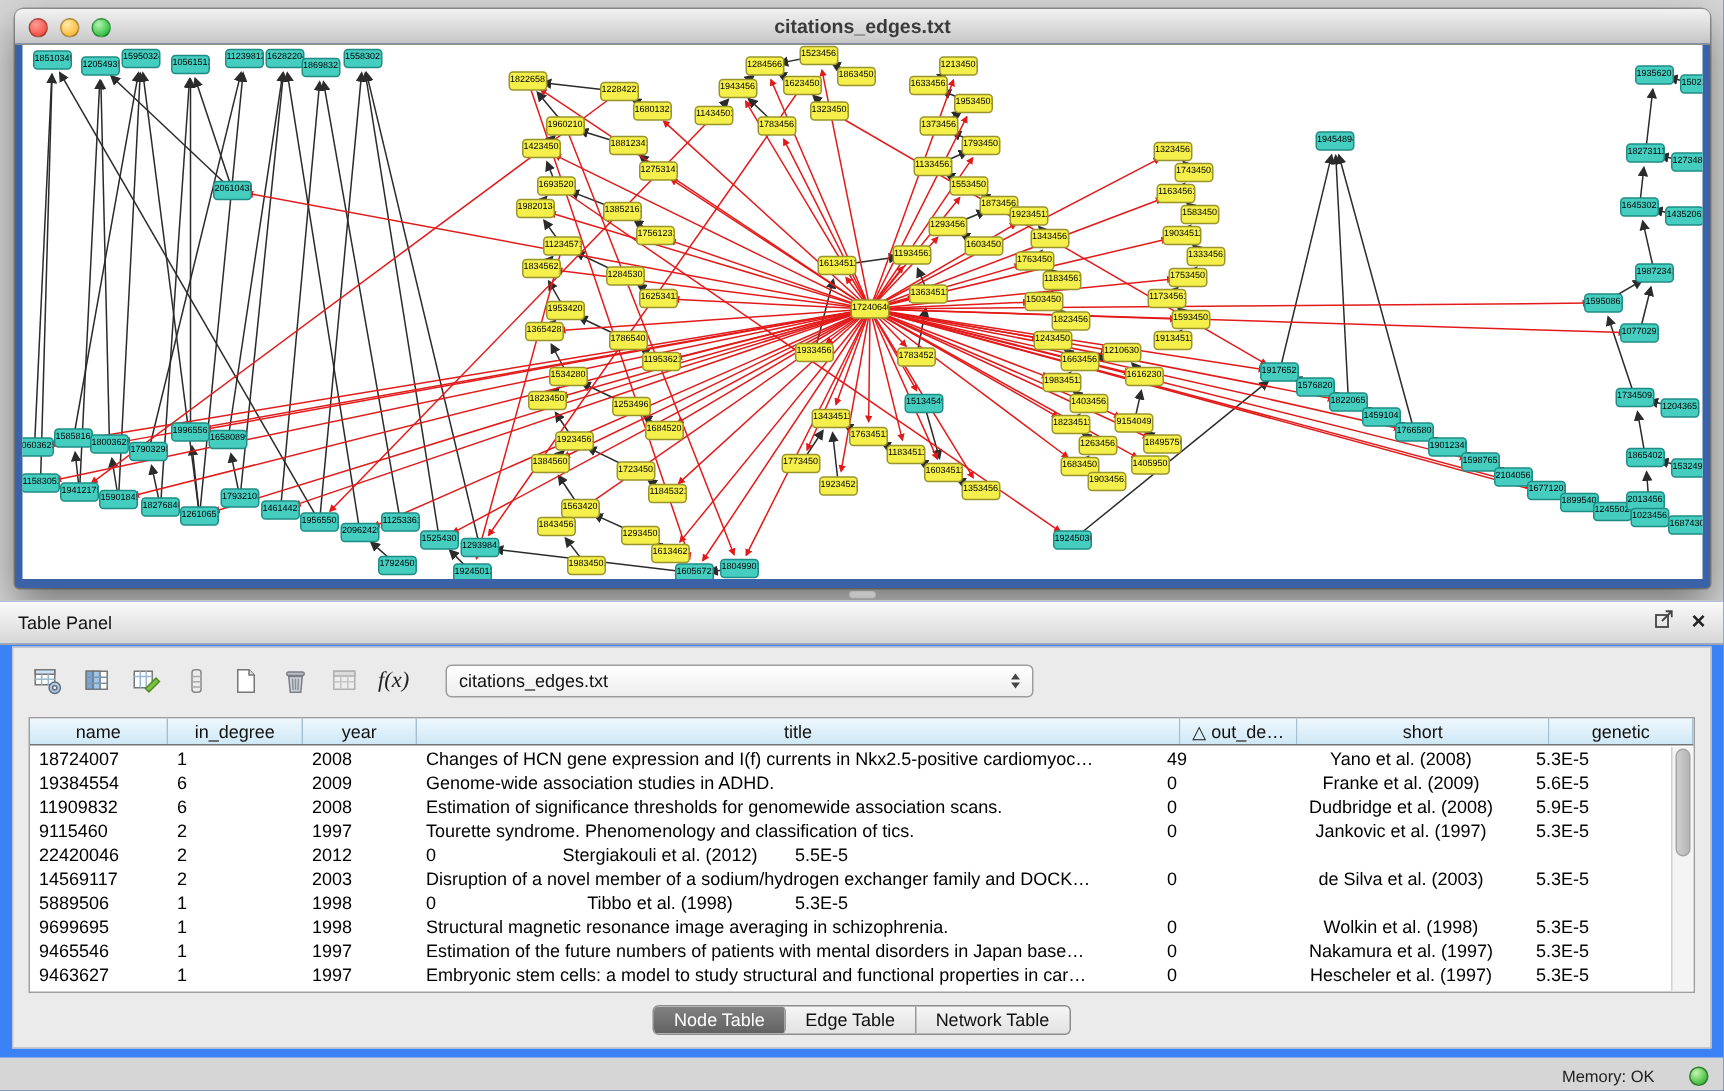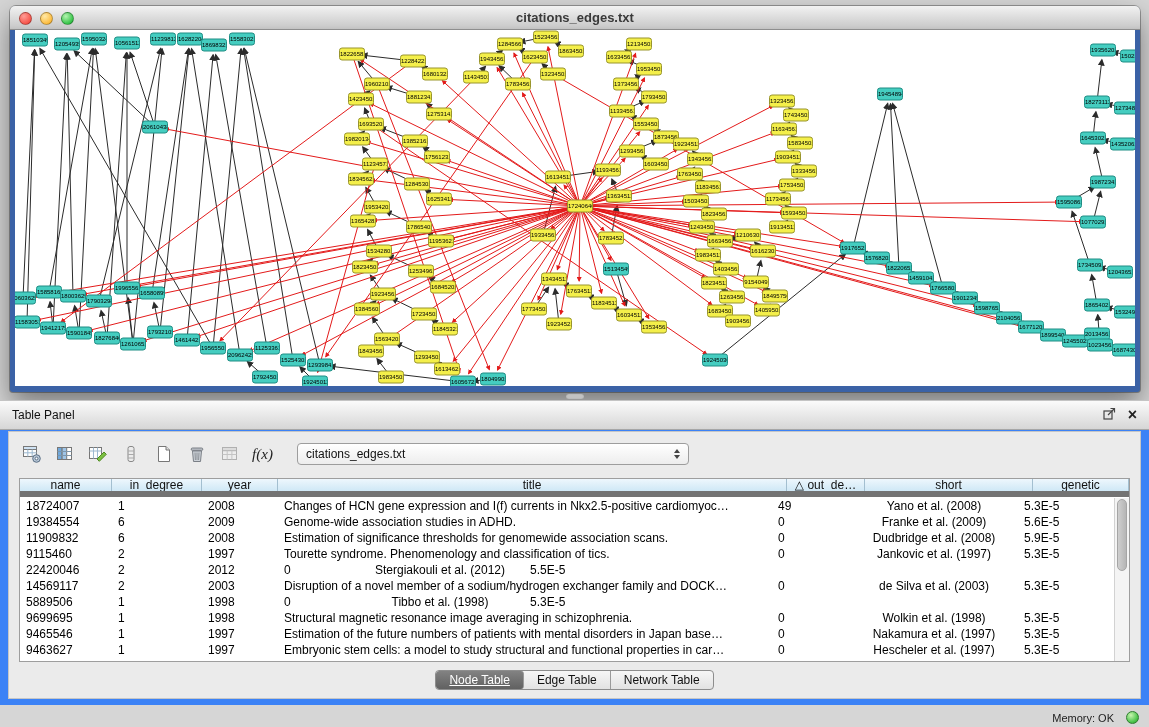--- a/index.html
+++ b/index.html
@@ -50,44 +50,44 @@
   .fx { font-family:"Liberation Serif",serif; font-style:italic; font-size:15px; color:#222; }
   .net-select { margin-left:16px; width:392px; height:22px;
     background:linear-gradient(#ffffff,#ededed); border:1px solid #9d9d9d; border-radius:4px;
     display:flex; align-items:center; font-size:12px; color:#111; padding:0 8px; }
   .combo-arrows { margin-left:auto; display:flex; flex-direction:column; align-items:center; gap:2px; }
   .arr-up   { width:0; height:0; border-left:3.5px solid transparent; border-right:3.5px solid transparent; border-bottom:4.5px solid #444; }
   .arr-down { width:0; height:0; border-left:3.5px solid transparent; border-right:3.5px solid transparent; border-top:4.5px solid #444; }
 
   .tbl { position:absolute; top:46px; left:10px; right:10px; bottom:36px;
     background:#fff; border:1px solid #9e9e9e; overflow:hidden; }
-  .tbl-header { display:flex; height:18px; border-bottom:6px solid #737373; }
+  .tbl-header { display:flex; height:18px; border-bottom:1px solid #737373; }
   .th { font-size:12px; color:#111; display:flex; align-items:center; justify-content:center;
     background:linear-gradient(#eef7fd,#cfe8f6); border-right:1px solid #a3bfd0; height:100%; overflow:hidden; white-space:nowrap; }
   .tbl-body { position:absolute; top:19px; left:0; right:15px; bottom:0; overflow:hidden; }
   .tr { display:flex; height:16px; background:#fff; }
   .td { font-size:12px; line-height:16px; color:#000; padding-left:6px; overflow:hidden; white-space:nowrap; }
   .col0 { width:92px; }  .col1 { width:90px; }  .col2 { width:76px; }
   .col3 { flex:1; min-width:0; }
   .col4 { width:78px; }  .col5 { width:168px; } .col6 { width:96px; }
   .td.col5 { text-align:center; padding-left:0; }
   .vscroll { position:absolute; top:19px; right:0; bottom:0; width:15px;
     background:#f4f4f4; border-left:1px solid #d2d2d2; }
   .vthumb { position:absolute; top:1px; left:2px; width:10px; height:72px; border-radius:5px;
     background:linear-gradient(90deg,#cfcfcf,#b5b5b5); border:1px solid #a5a5a5; }
 
   .tabs-bar { position:absolute; bottom:8px; left:0; right:0; display:flex; justify-content:center; }
   .seg { display:flex; border:1px solid #8d8d8d; border-radius:4px; overflow:hidden;
     background:linear-gradient(#f6f6f6,#e2e2e2); height:20px; }
   .seg-btn { padding:0 13px; font-size:12px; color:#111; display:flex; align-items:center;
     border-right:1px solid #9a9a9a; }
   .seg-btn:last-child { border-right:none; }
-  .seg-btn.active { background:linear-gradient(#828282,#616161); color:#fff; border-radius:3px;text-decoration:underline; }
-
-  .statusbar { position:absolute; right:10px; bottom:3px; display:flex; align-items:center; gap:12px; }
+  .seg-btn.active { background:linear-gradient(#828282,#616161); color:#fff; border-radius:3px; }
+
+  .statusbar { position:absolute; right:10px; bottom:3px; display:flex; align-items:center; gap:23px; }
   .mem-label { font-size:11px; color:#222; }
   .mem-dot { width:13px; height:13px; border-radius:50%; border:1px solid #2f7d2f;
     background:radial-gradient(circle at 35% 30%, #c8f5b0, #4cc44c 65%, #2a9a2a); }
 </style>
 </head>
 <body>
 
 <div class="net-window">
   <div class="titlebar">
     <div class="traffic">

